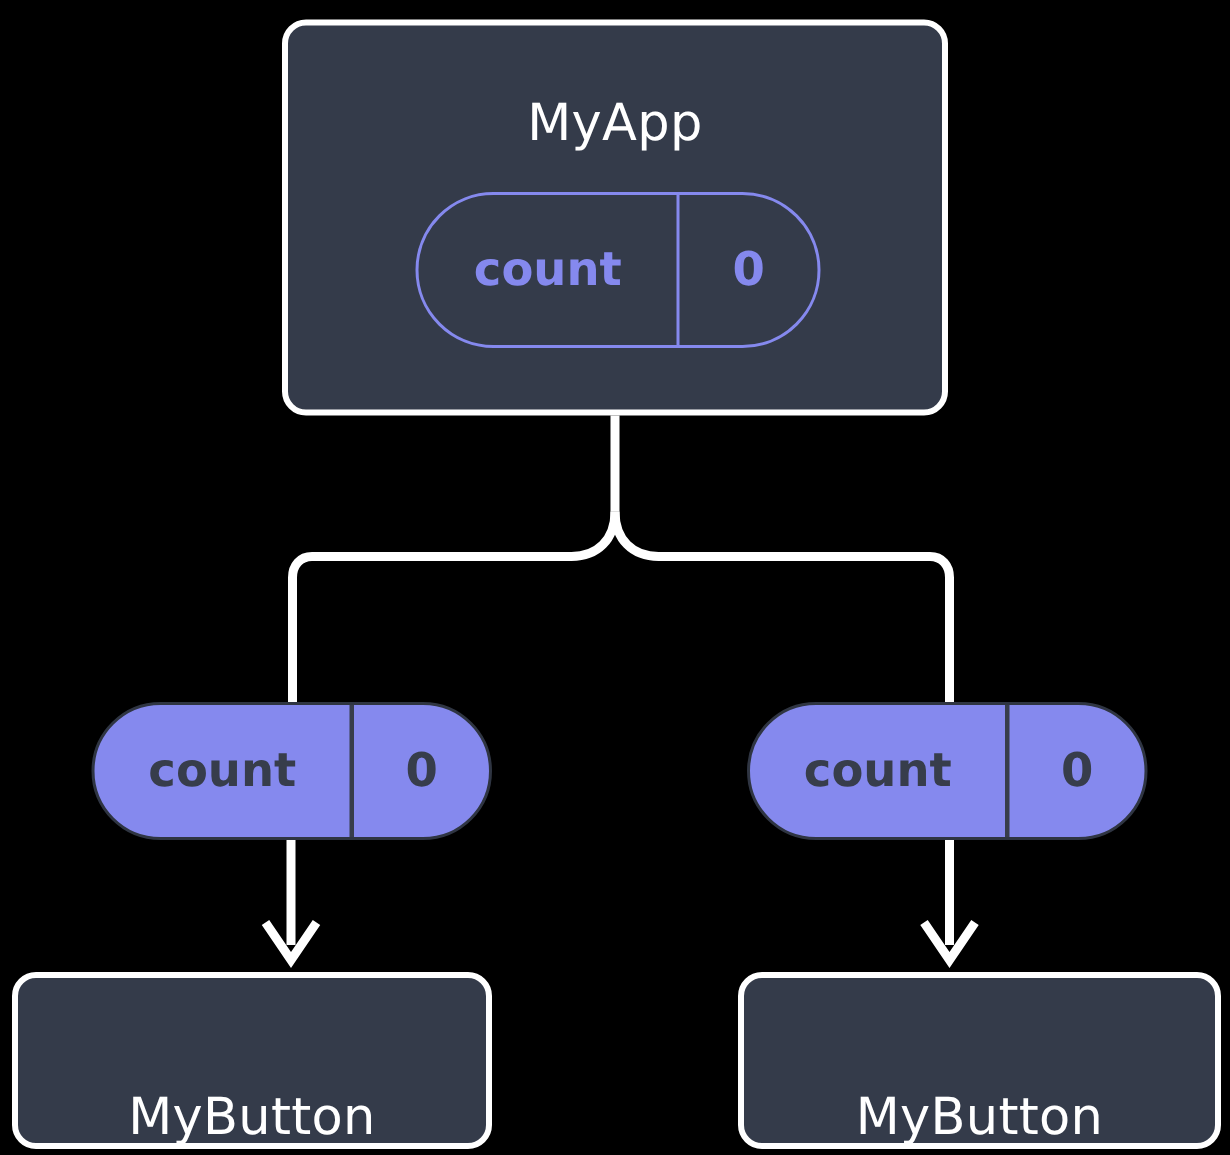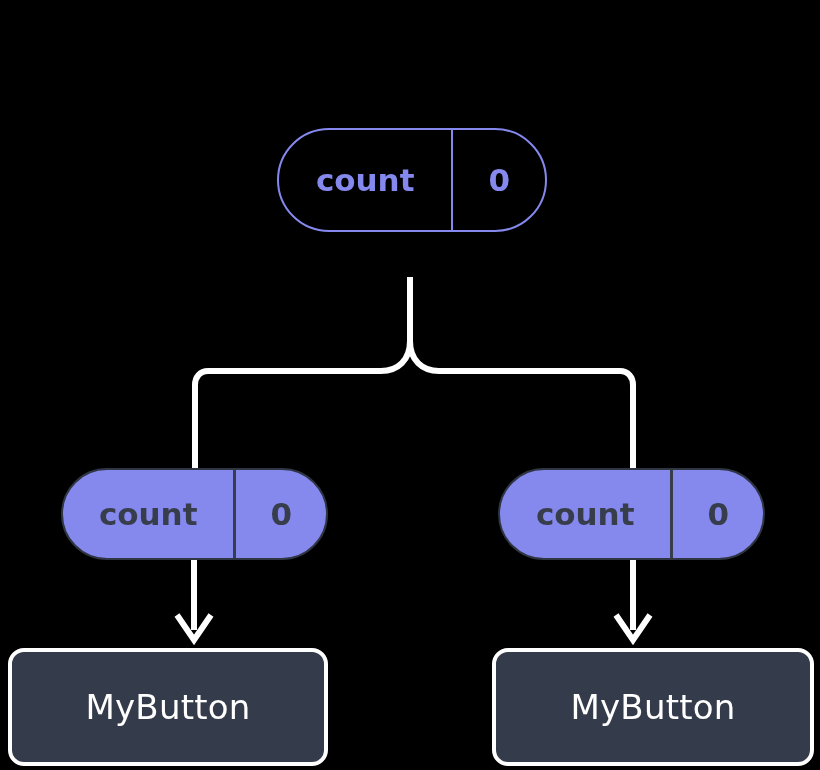--- a/index.html
+++ b/index.html
@@ -56,21 +56,21 @@
   #node-myapp {
     left: 188px;
     top: 13px;
     width: 444px;
     height: 264px;
     padding-top: 48px;
   }
 
   .node-mybutton {
     height: 118px;
-    justify-content: center;
+    justify-content: flex-end;
   }
   #node-mybutton-left {
     left: 8px;
     top: 648px;
     width: 320px;
   }
   #node-mybutton-right {
     left: 492px;
     top: 648px;
     width: 322px;
@@ -173,20 +173,23 @@
       <path d="M194,560 L194,630"></path>
       <path d="M633,560 L633,630"></path>
     </g>
 
     <g fill="none" stroke="#ffffff" stroke-width="6" stroke-linejoin="miter">
       <path d="M177,615 L194,640 L211,615"></path>
       <path d="M616,615 L633,640 L650,615"></path>
     </g>
   </svg>
 
+  <div id="node-myapp" class="component-box">
+    <span class="component-title">MyApp</span>
+  </div>
 
   <div id="pill-myapp-state" class="state-pill outlined">
     <span class="pill-key">count</span>
     <span class="pill-divider"></span>
     <span class="pill-value">0</span>
   </div>
 
   <div id="pill-prop-left" class="state-pill filled">
     <span class="pill-key">count</span>
     <span class="pill-divider"></span>

